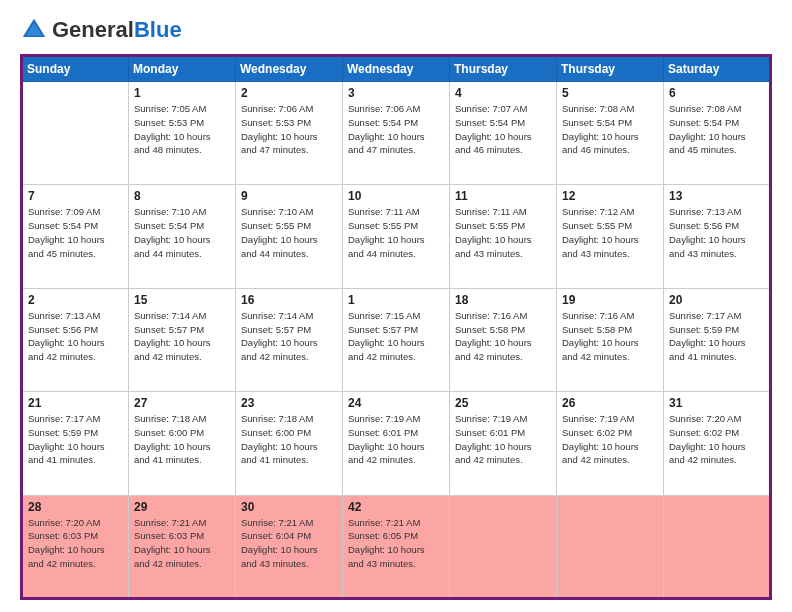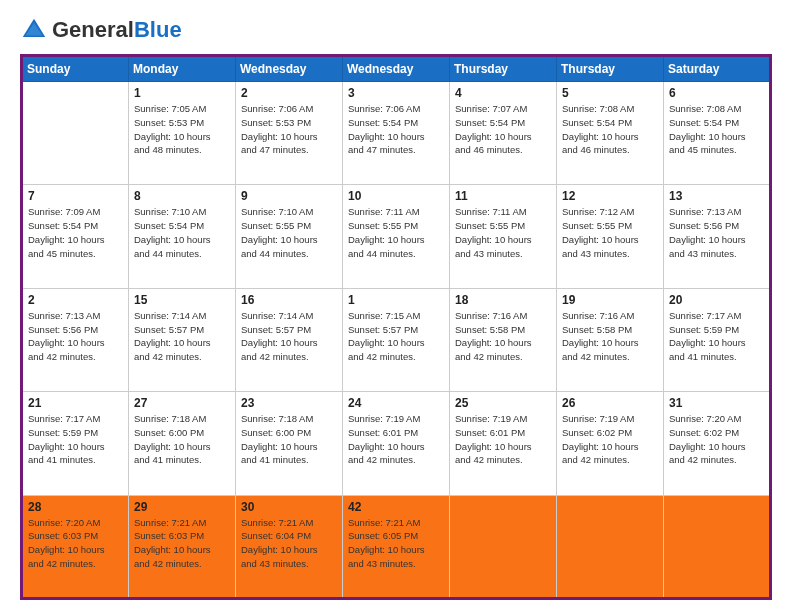--- a/index.html
+++ b/index.html
@@ -71,21 +71,21 @@
     .calendar tbody tr td {
       border: 1px solid #ccc;
       vertical-align: top;
       padding: 4px 5px;
       font-size: 10px;
       color: #333;
       height: 82px;
       background: #fff;
     }
     .calendar tbody tr:last-child td {
-      background: #f97316;
+      background: #fca5a5;
     }
     .day-number {
       font-size: 12px;
       font-weight: bold;
       color: #222;
       margin-bottom: 2px;
     }
     .day-info {
       font-size: 9.5px;
       color: #333;

